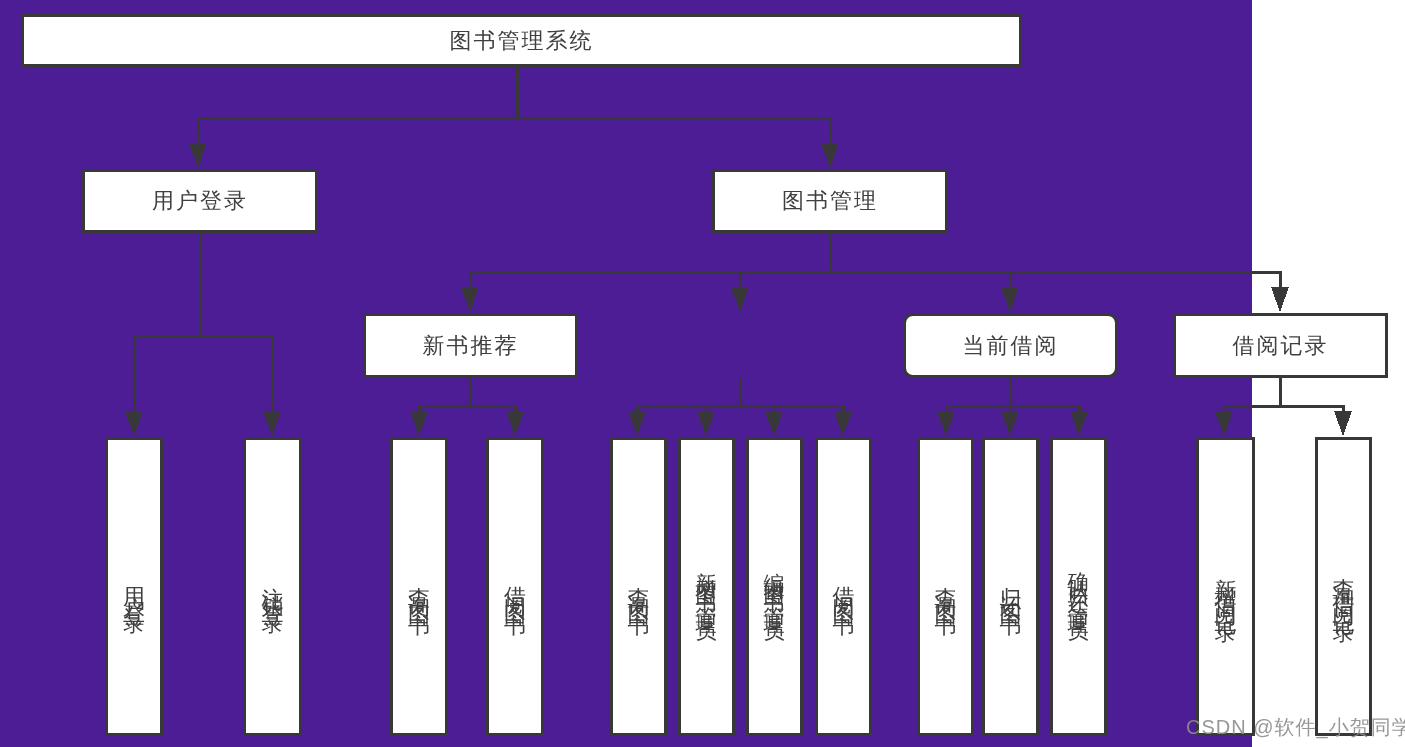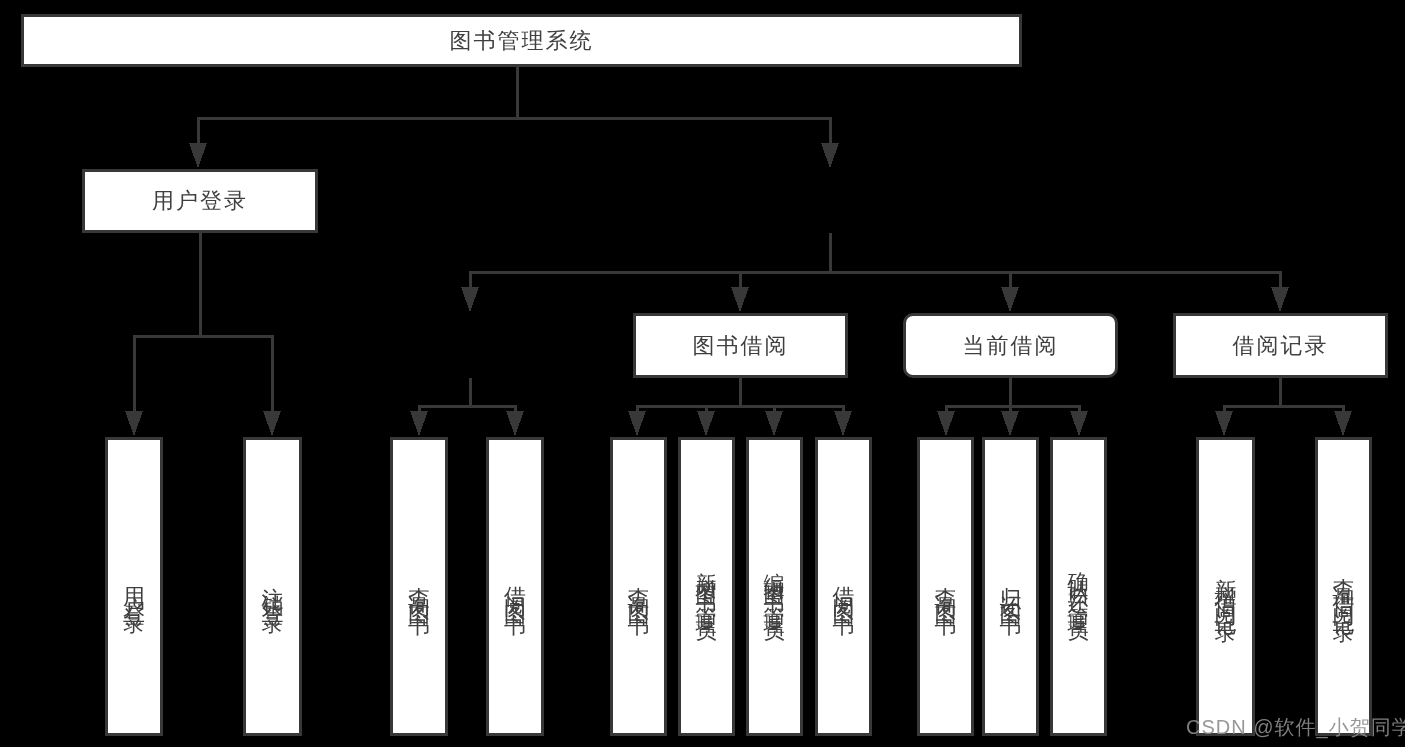--- a/index.html
+++ b/index.html
@@ -8,23 +8,23 @@
     background: #ffffff;
   }
   body {
     width: 1405px;
     height: 747px;
     overflow: hidden;
     font-family: "Liberation Sans", sans-serif;
   }
   .canvas {
     position: relative;
-    width: 1405px;
+    width: 1252px;
     height: 747px;
-    background: #000000;
+    background: #4c1d95;
   }
   .wires {
     position: absolute;
     left: 0;
     top: 0;
     pointer-events: none;
   }
   .box {
     position: absolute;
     box-sizing: border-box;
@@ -133,23 +133,26 @@
     </g>
   </svg>
 
   <div class="box" style="left:21px; top:14px; width:1001px; height:53px;">
     <span class="h-label">图书管理系统</span>
   </div>
 
   <div class="box" style="left:82px; top:169px; width:236px; height:64px;">
     <span class="h-label">用户登录</span>
   </div>
-
-  <div class="box" style="left:633px; top:313px; width:215px; height:65px;">
-    <span class="h-label">图书借阅</span>
+  <div class="box" style="left:712px; top:169px; width:236px; height:64px;">
+    <span class="h-label">图书管理</span>
+  </div>
+
+  <div class="box" style="left:363px; top:313px; width:215px; height:65px;">
+    <span class="h-label">新书推荐</span>
   </div>
   <div class="box" style="left:903px; top:313px; width:215px; height:65px;border-radius:10px;">
     <span class="h-label">当前借阅</span>
   </div>
   <div class="box" style="left:1173px; top:313px; width:215px; height:65px;">
     <span class="h-label">借阅记录</span>
   </div>
 
   <div class="box" style="left:105px; top:437px; width:58px; height:299px;">
     <span class="v-label">用户登录</span>

